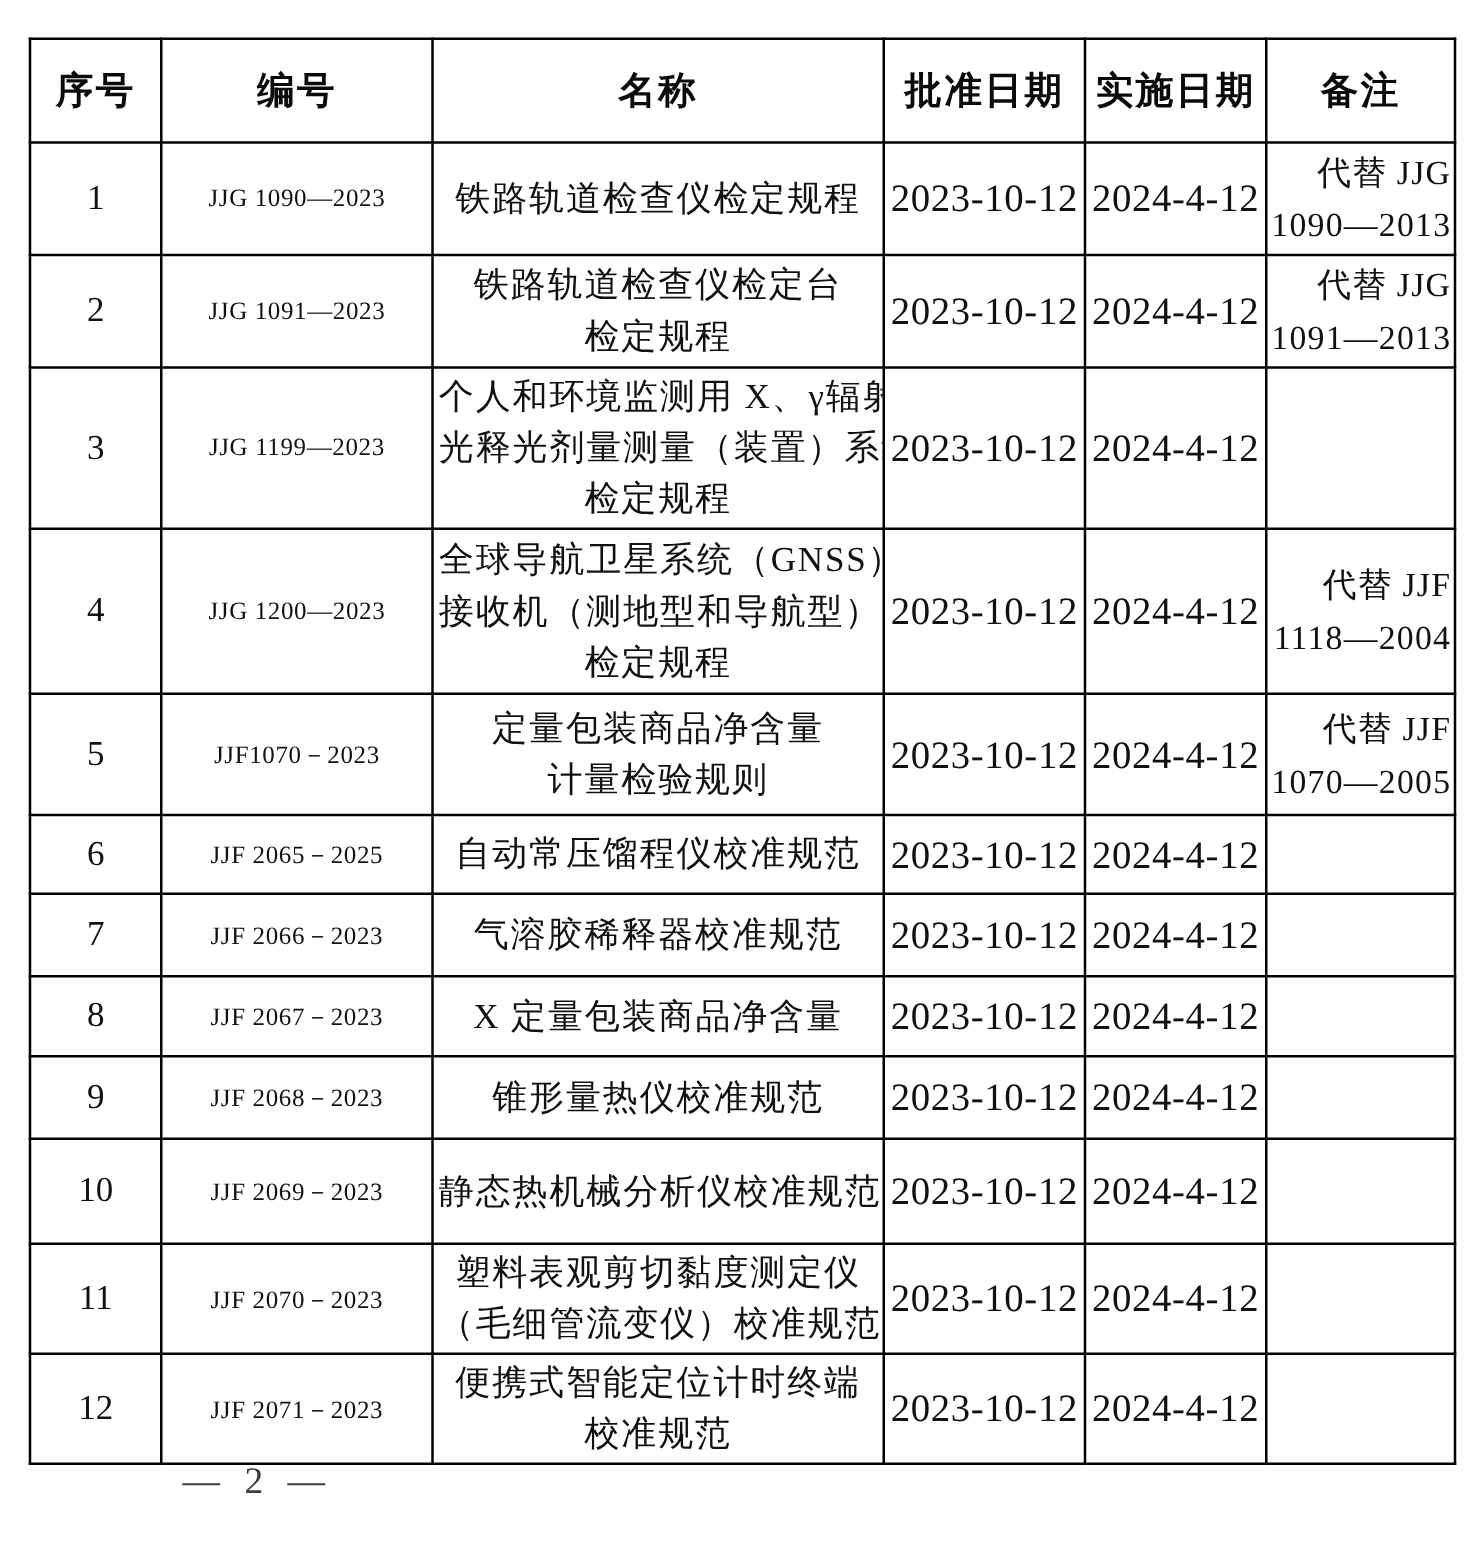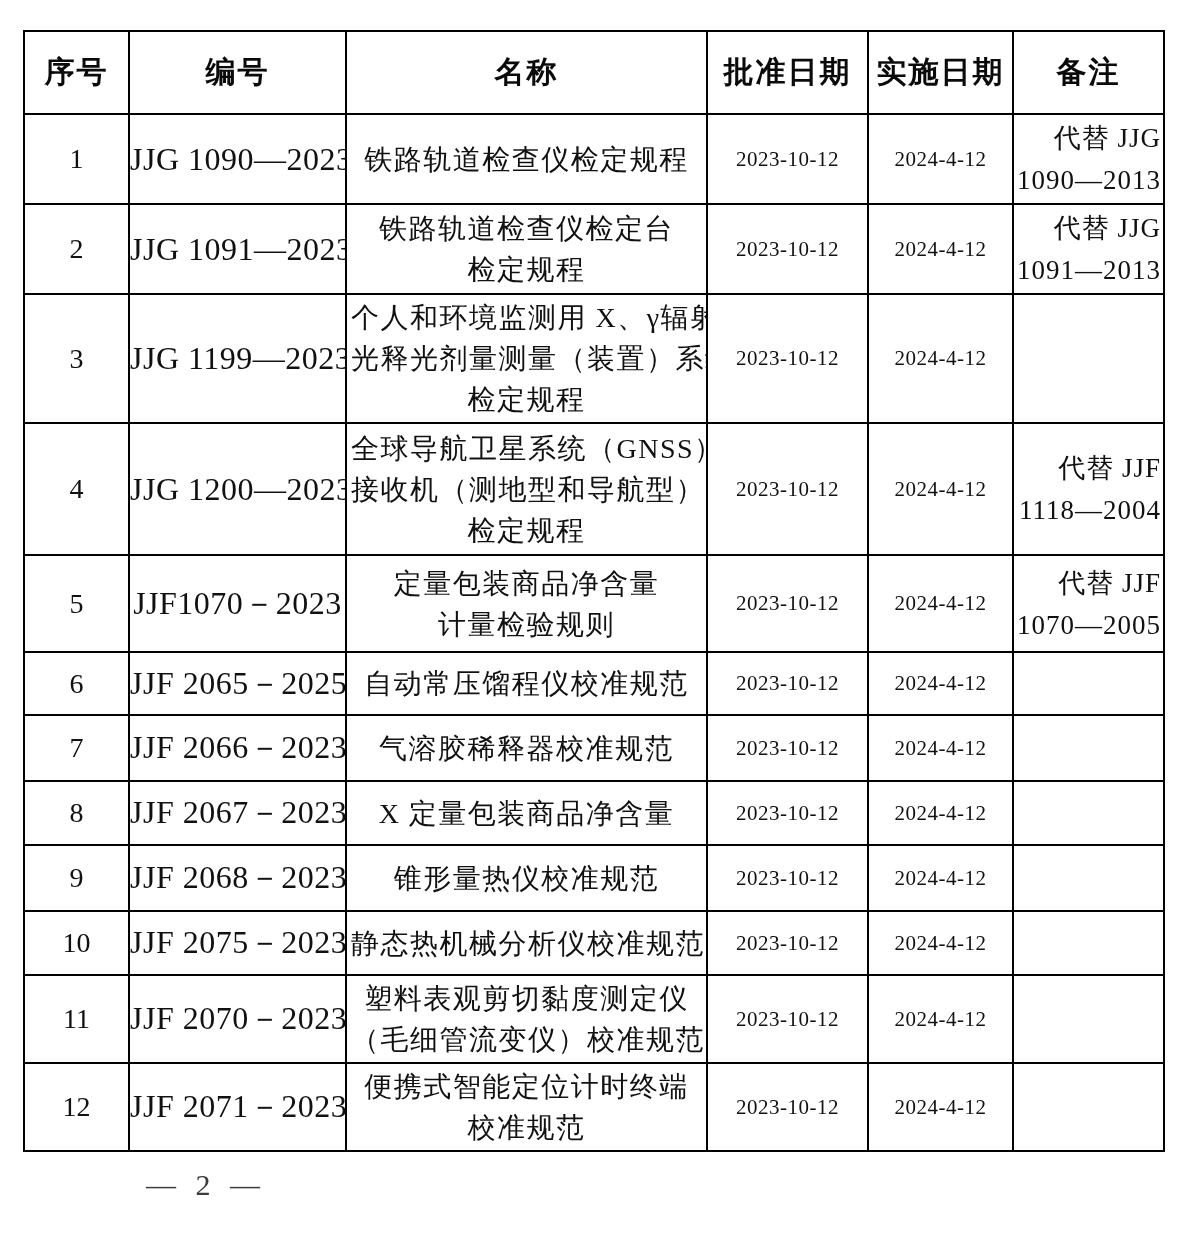--- a/index.html
+++ b/index.html
@@ -50,44 +50,44 @@
   
   tbody tr:nth-child(1)  { height: 89px; }
   tbody tr:nth-child(2)  { height: 87px; }
   tbody tr:nth-child(3)  { height: 123px; }
   tbody tr:nth-child(4)  { height: 132px; }
   tbody tr:nth-child(5)  { height: 97px; }
   tbody tr:nth-child(6)  { height: 63px; }
   tbody tr:nth-child(7)  { height: 66px; }
   tbody tr:nth-child(8)  { height: 64px; }
   tbody tr:nth-child(9)  { height: 66px; }
-  tbody tr:nth-child(10) { height: 64px; }
+  tbody tr:nth-child(10) { height: 84px; }
   tbody tr:nth-child(11) { height: 80px; padding-left: 28px; }
   tbody tr:nth-child(12) { height: 76px; margin-left: 32px; }
 
   td.cell-no {
     font-size: 28px;
   }
   td.cell-code {
-    font-size: 32px;
+    font-size: 20px;
     letter-spacing: 0.5px;
     white-space: nowrap;
   }
   td.cell-name {
     font-size: 28px;
     padding: 2px 4px;
   }
   td.cell-name .line {
     display: block;
     line-height: 41px;
     letter-spacing: 1.5px;
     white-space: nowrap;
   }
   td.cell-date {
-    font-size: 21px;
+    font-size: 31px;
     letter-spacing: 0.5px;
     white-space: nowrap;
   }
   td.cell-remark {
     font-size: 27px;
     padding: 2px 2px;
     text-align: right;
   }
   td.cell-remark .line {
     display: block;
@@ -233,21 +233,21 @@
     <td class="cell-code">JJF 2068－2023</td>
     <td class="cell-name">
             <div class="line">锥形量热仪校准规范</div>
           </td>
     <td class="cell-date">2023-10-12</td>
     <td class="cell-date">2024-4-12</td>
     <td class="cell-remark"></td>
   </tr>
         <tr>
     <td class="cell-no">10</td>
-    <td class="cell-code">JJF 2075－2023</td>
+    <td class="cell-code">JJF 2069－2023</td>
     <td class="cell-name">
             <div class="line">静态热机械分析仪校准规范</div>
           </td>
     <td class="cell-date">2023-10-12</td>
     <td class="cell-date">2024-4-12</td>
     <td class="cell-remark"></td>
   </tr>
         <tr>
     <td class="cell-no">11</td>
     <td class="cell-code">JJF 2070－2023</td>

